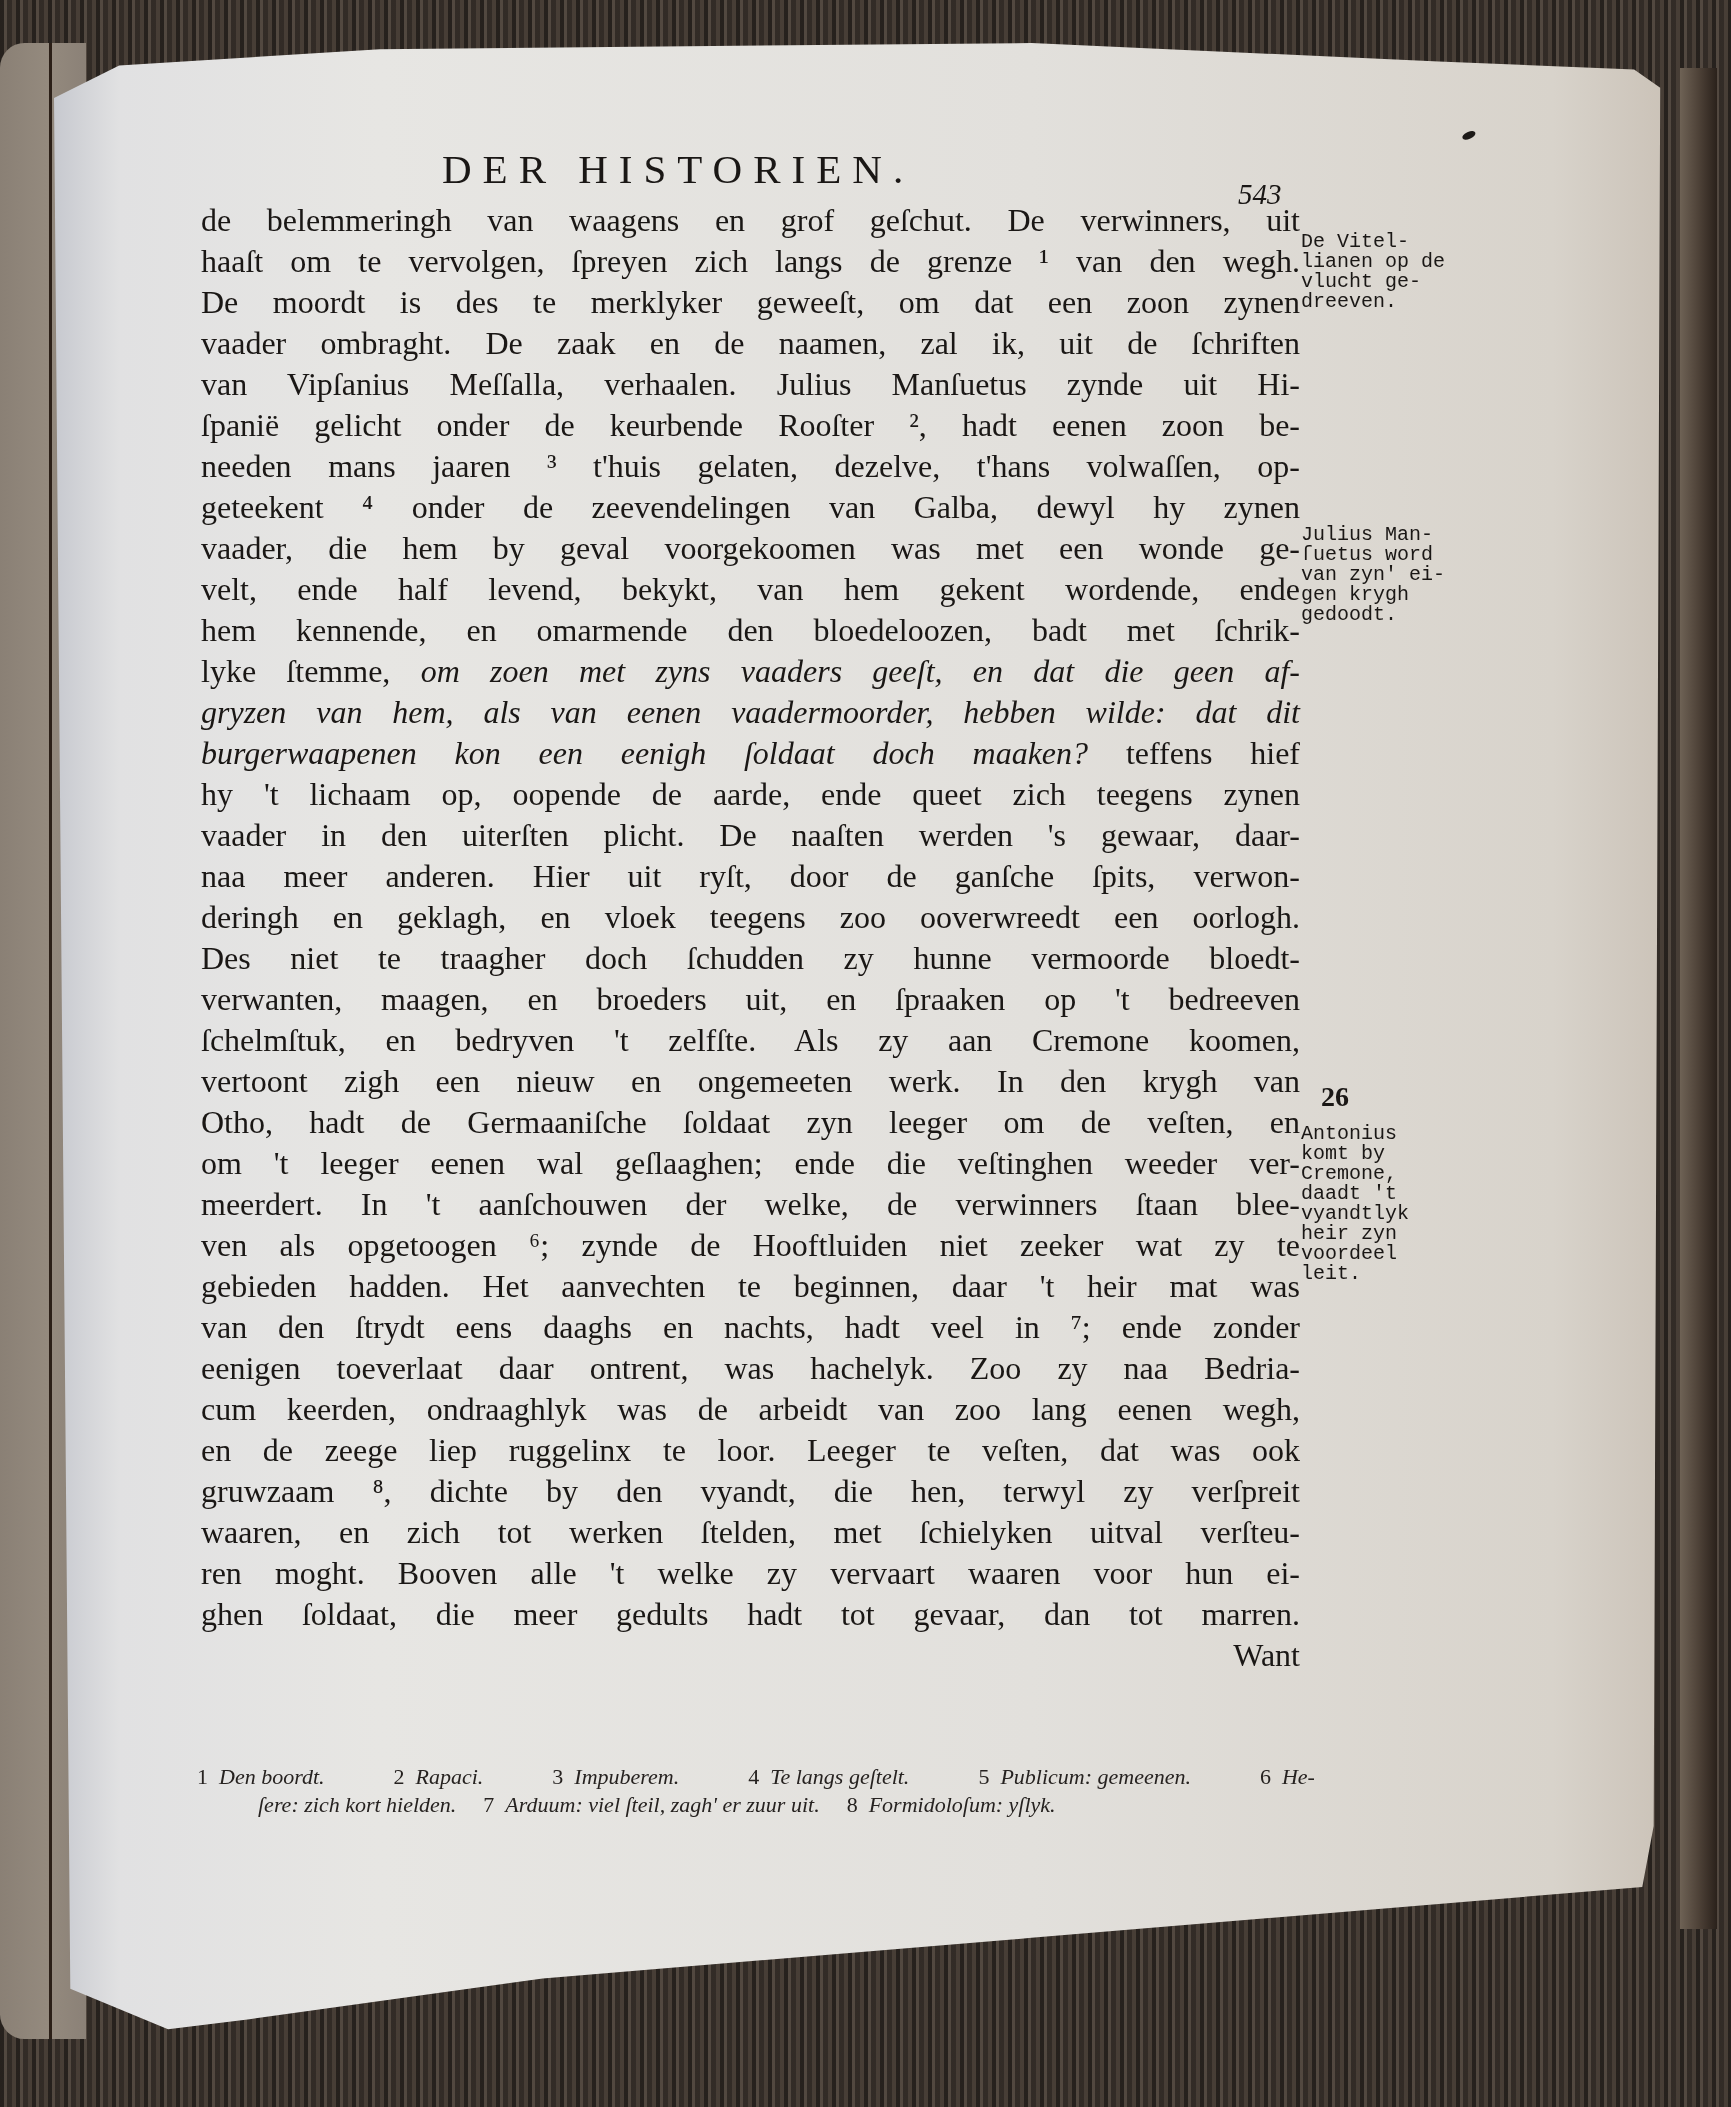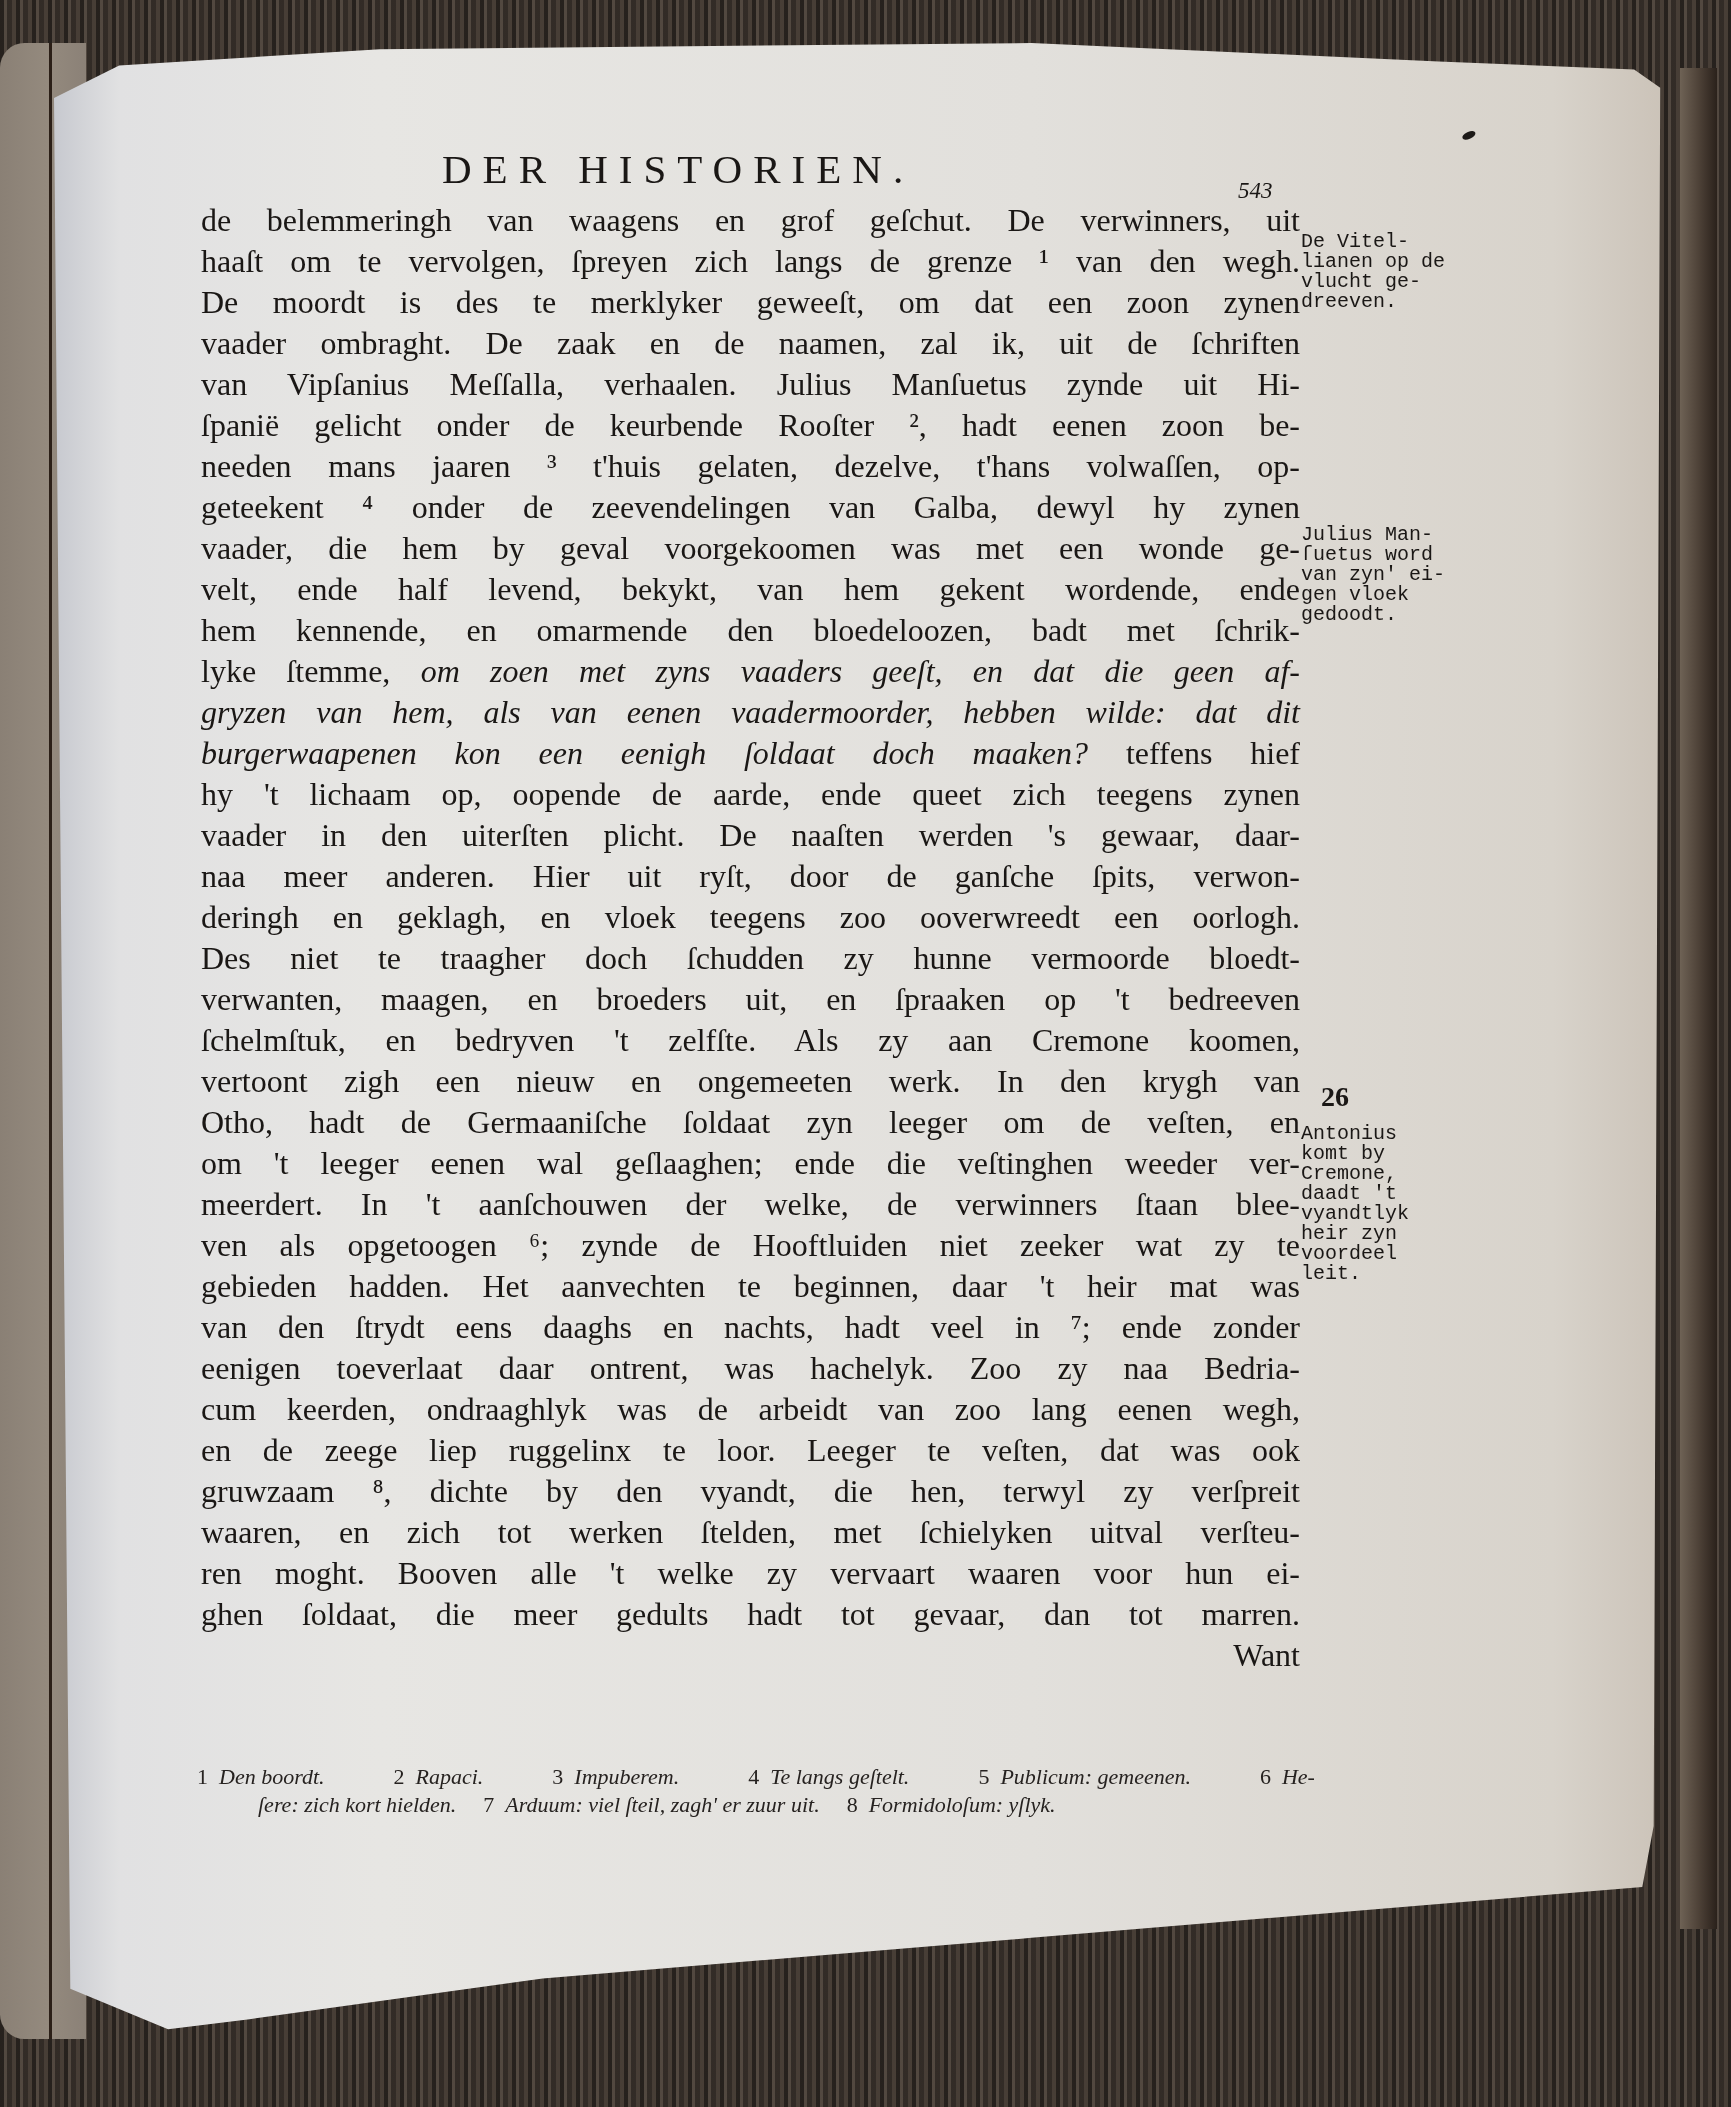--- a/index.html
+++ b/index.html
@@ -27,21 +27,21 @@
     position: absolute; left: 54px; top: 37px; width: 1629px; height: 2033px;
     background: linear-gradient(90deg, #c7c9cf 0%, #e1e1e2 4%, #e7e6e3 20%, #e2e0dc 60%, #d8d3cb 92%, #c9c0b5 100%);
     clip-path: polygon(0% 3%, 4% 1.4%, 20% 0.6%, 60% 0.3%, 85% 1.2%, 97% 1.6%, 98.6% 2.5%, 98.2% 88%, 97.5% 91%, 60% 93.5%, 30% 95.5%, 12% 97.5%, 7% 98%, 1% 96%);
   }
   .running-head {
     position: absolute; top: 145px; left: 442px;
     font-size: 41px; letter-spacing: 11px; color: #1a1715;
   }
   .page-number {
     position: absolute; top: 178px; left: 1238px;
-    font-size: 23px; font-style: italic; color: #1a1715;
+    font-size: 29px; font-style: italic; color: #1a1715;
   }
   .body-text {
     position: absolute; top: 200px; left: 201px; width: 1099px;
     font-size: 32px; line-height: 41px; color: #1a1715;
   }
   .body-text .line { white-space: nowrap; text-align: justify; text-align-last: justify; display: block; height: 41px; }
   .body-text .line.last { text-align-last: right; }
   .body-text .it { font-style: italic; }
   .marginal {
     position: absolute; left: 1301px; width: 141px;
@@ -121,21 +121,21 @@
   <span class="mline">De Vitel-</span>
   <span class="mline">lianen op de</span>
   <span class="mline">vlucht ge-</span>
   <span class="mline">dreeven.</span>
 </div>
 
 <div class="marginal" style="top:525px;">
   <span class="mline">Julius Man-</span>
   <span class="mline">ſuetus word</span>
   <span class="mline">van zyn' ei-</span>
-  <span class="mline">gen vloek</span>
+  <span class="mline">gen krygh</span>
   <span class="mline">gedoodt.</span>
 </div>
 
 <div class="section-number">26</div>
 <div class="marginal" style="top:1124px;">
   <span class="mline">Antonius</span>
   <span class="mline">komt by</span>
   <span class="mline">Cremone,</span>
   <span class="mline">daadt 't</span>
   <span class="mline">vyandtlyk</span>

